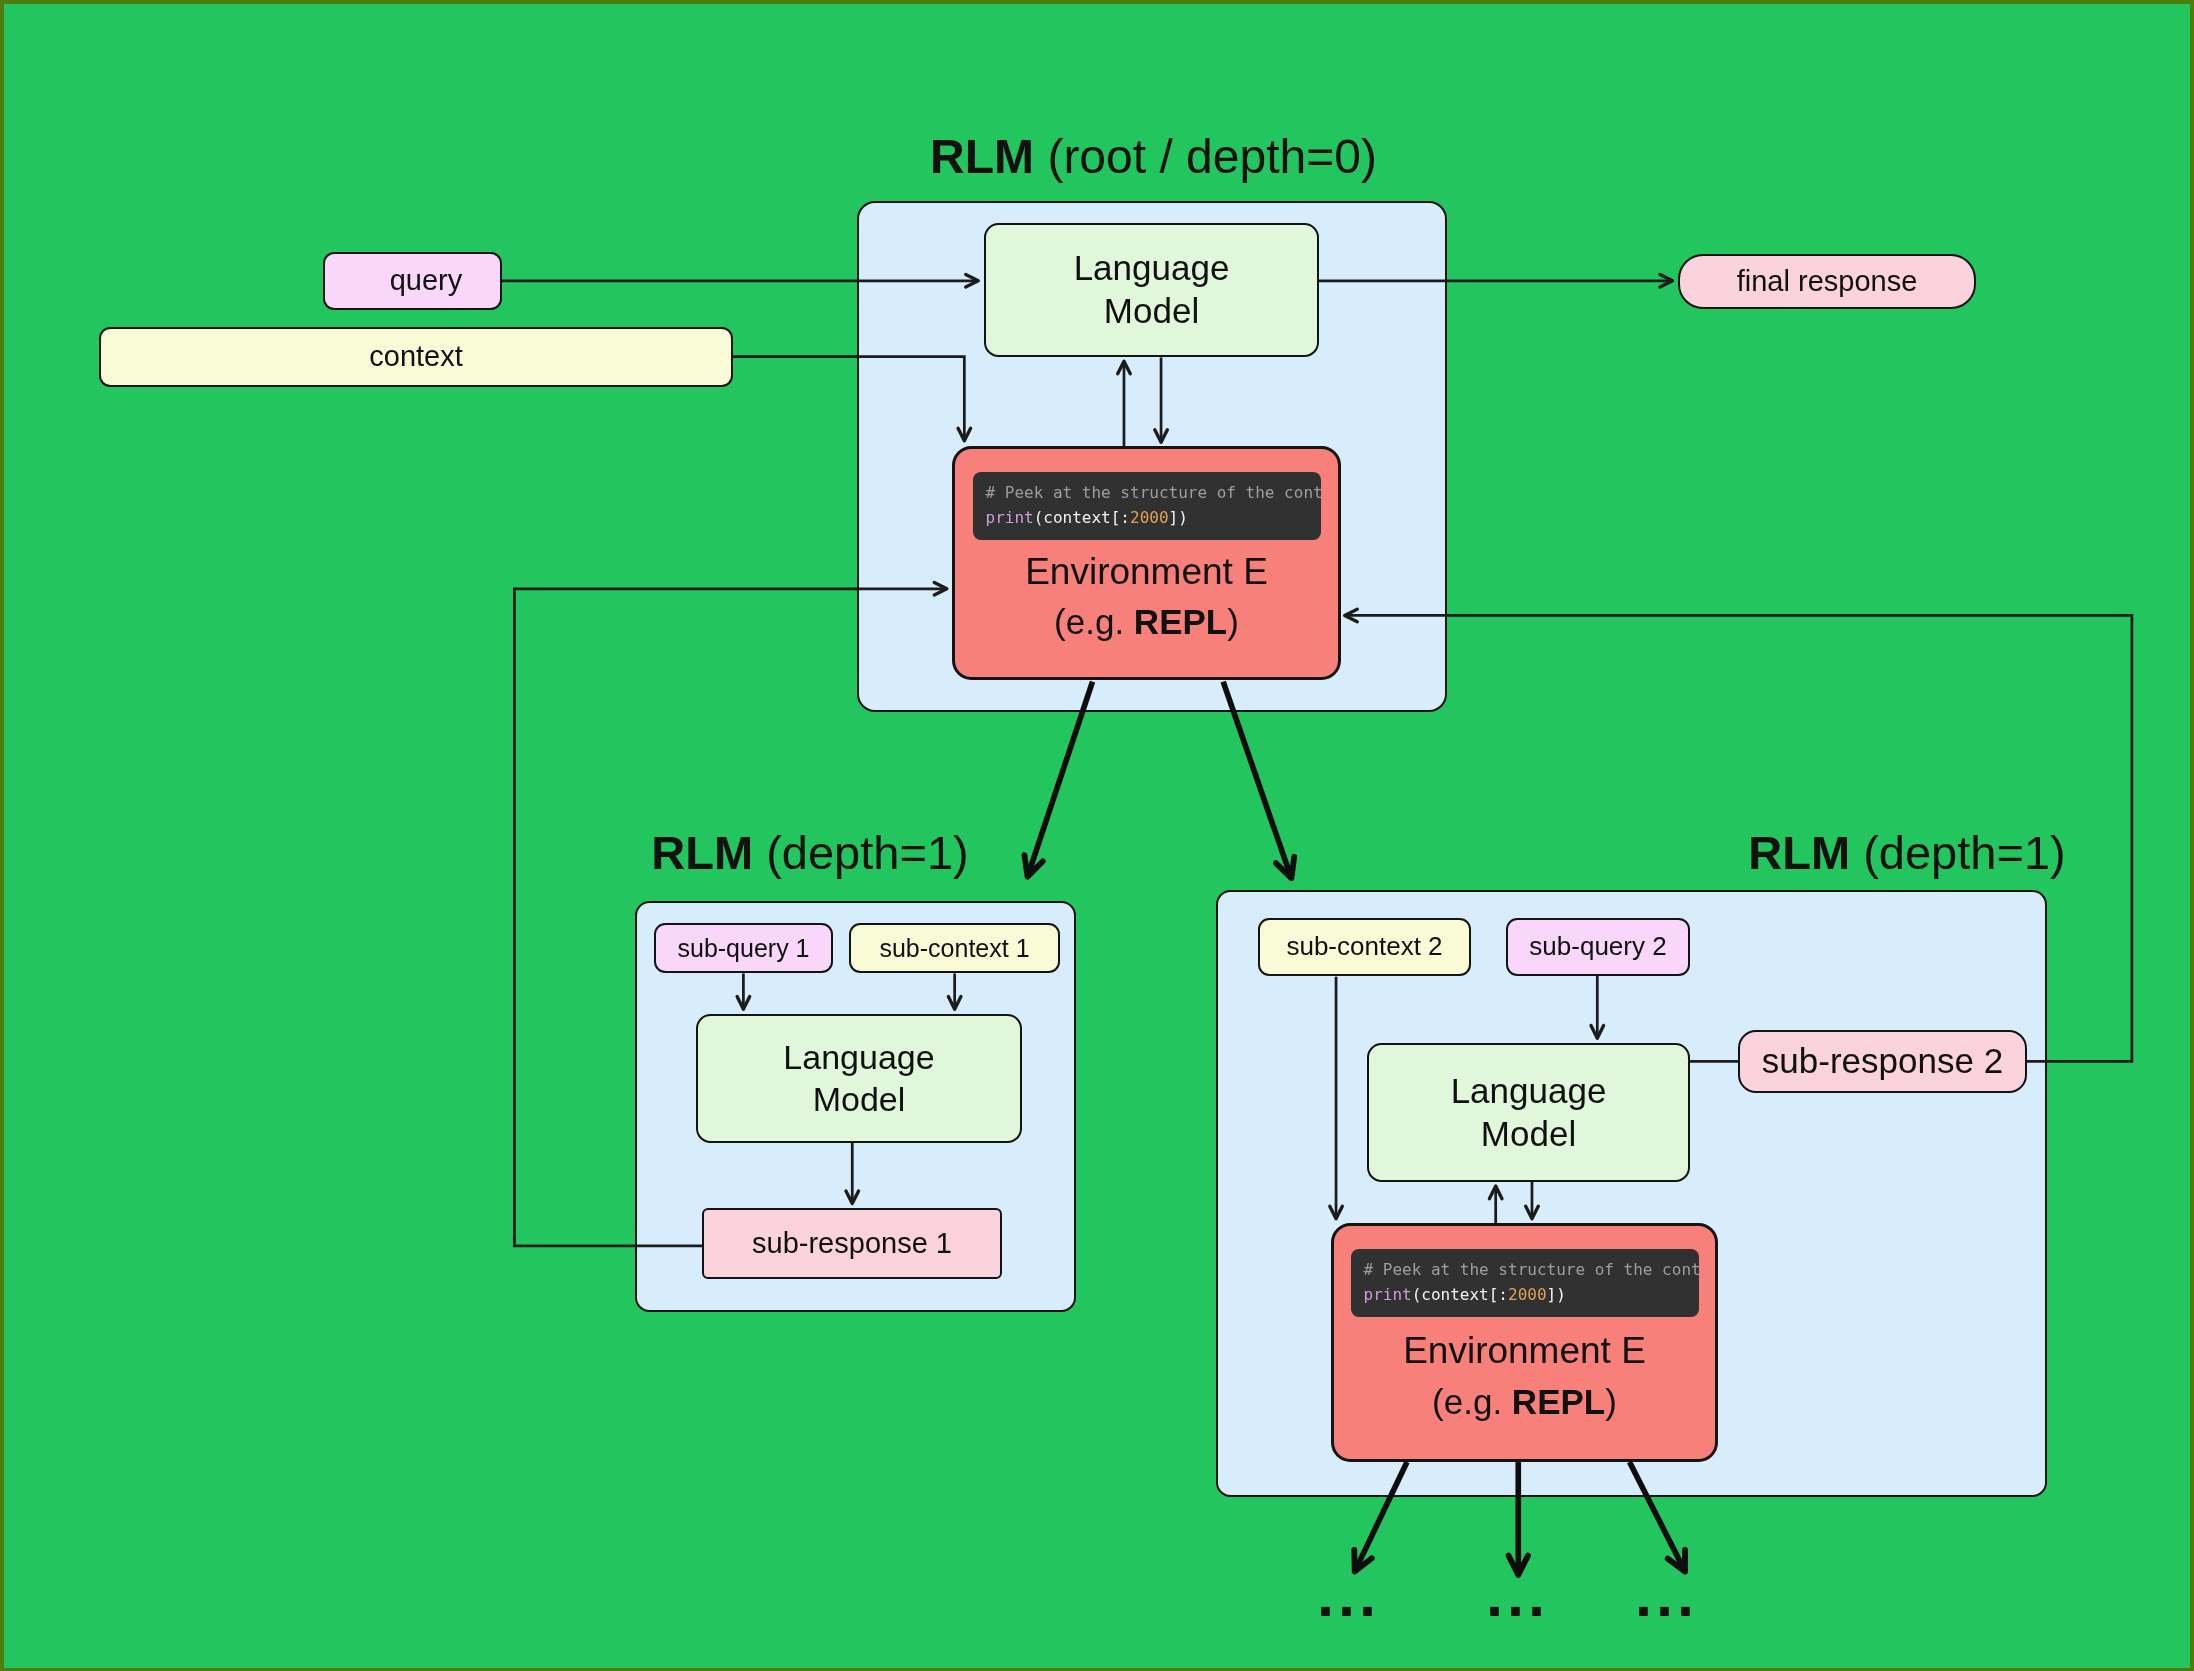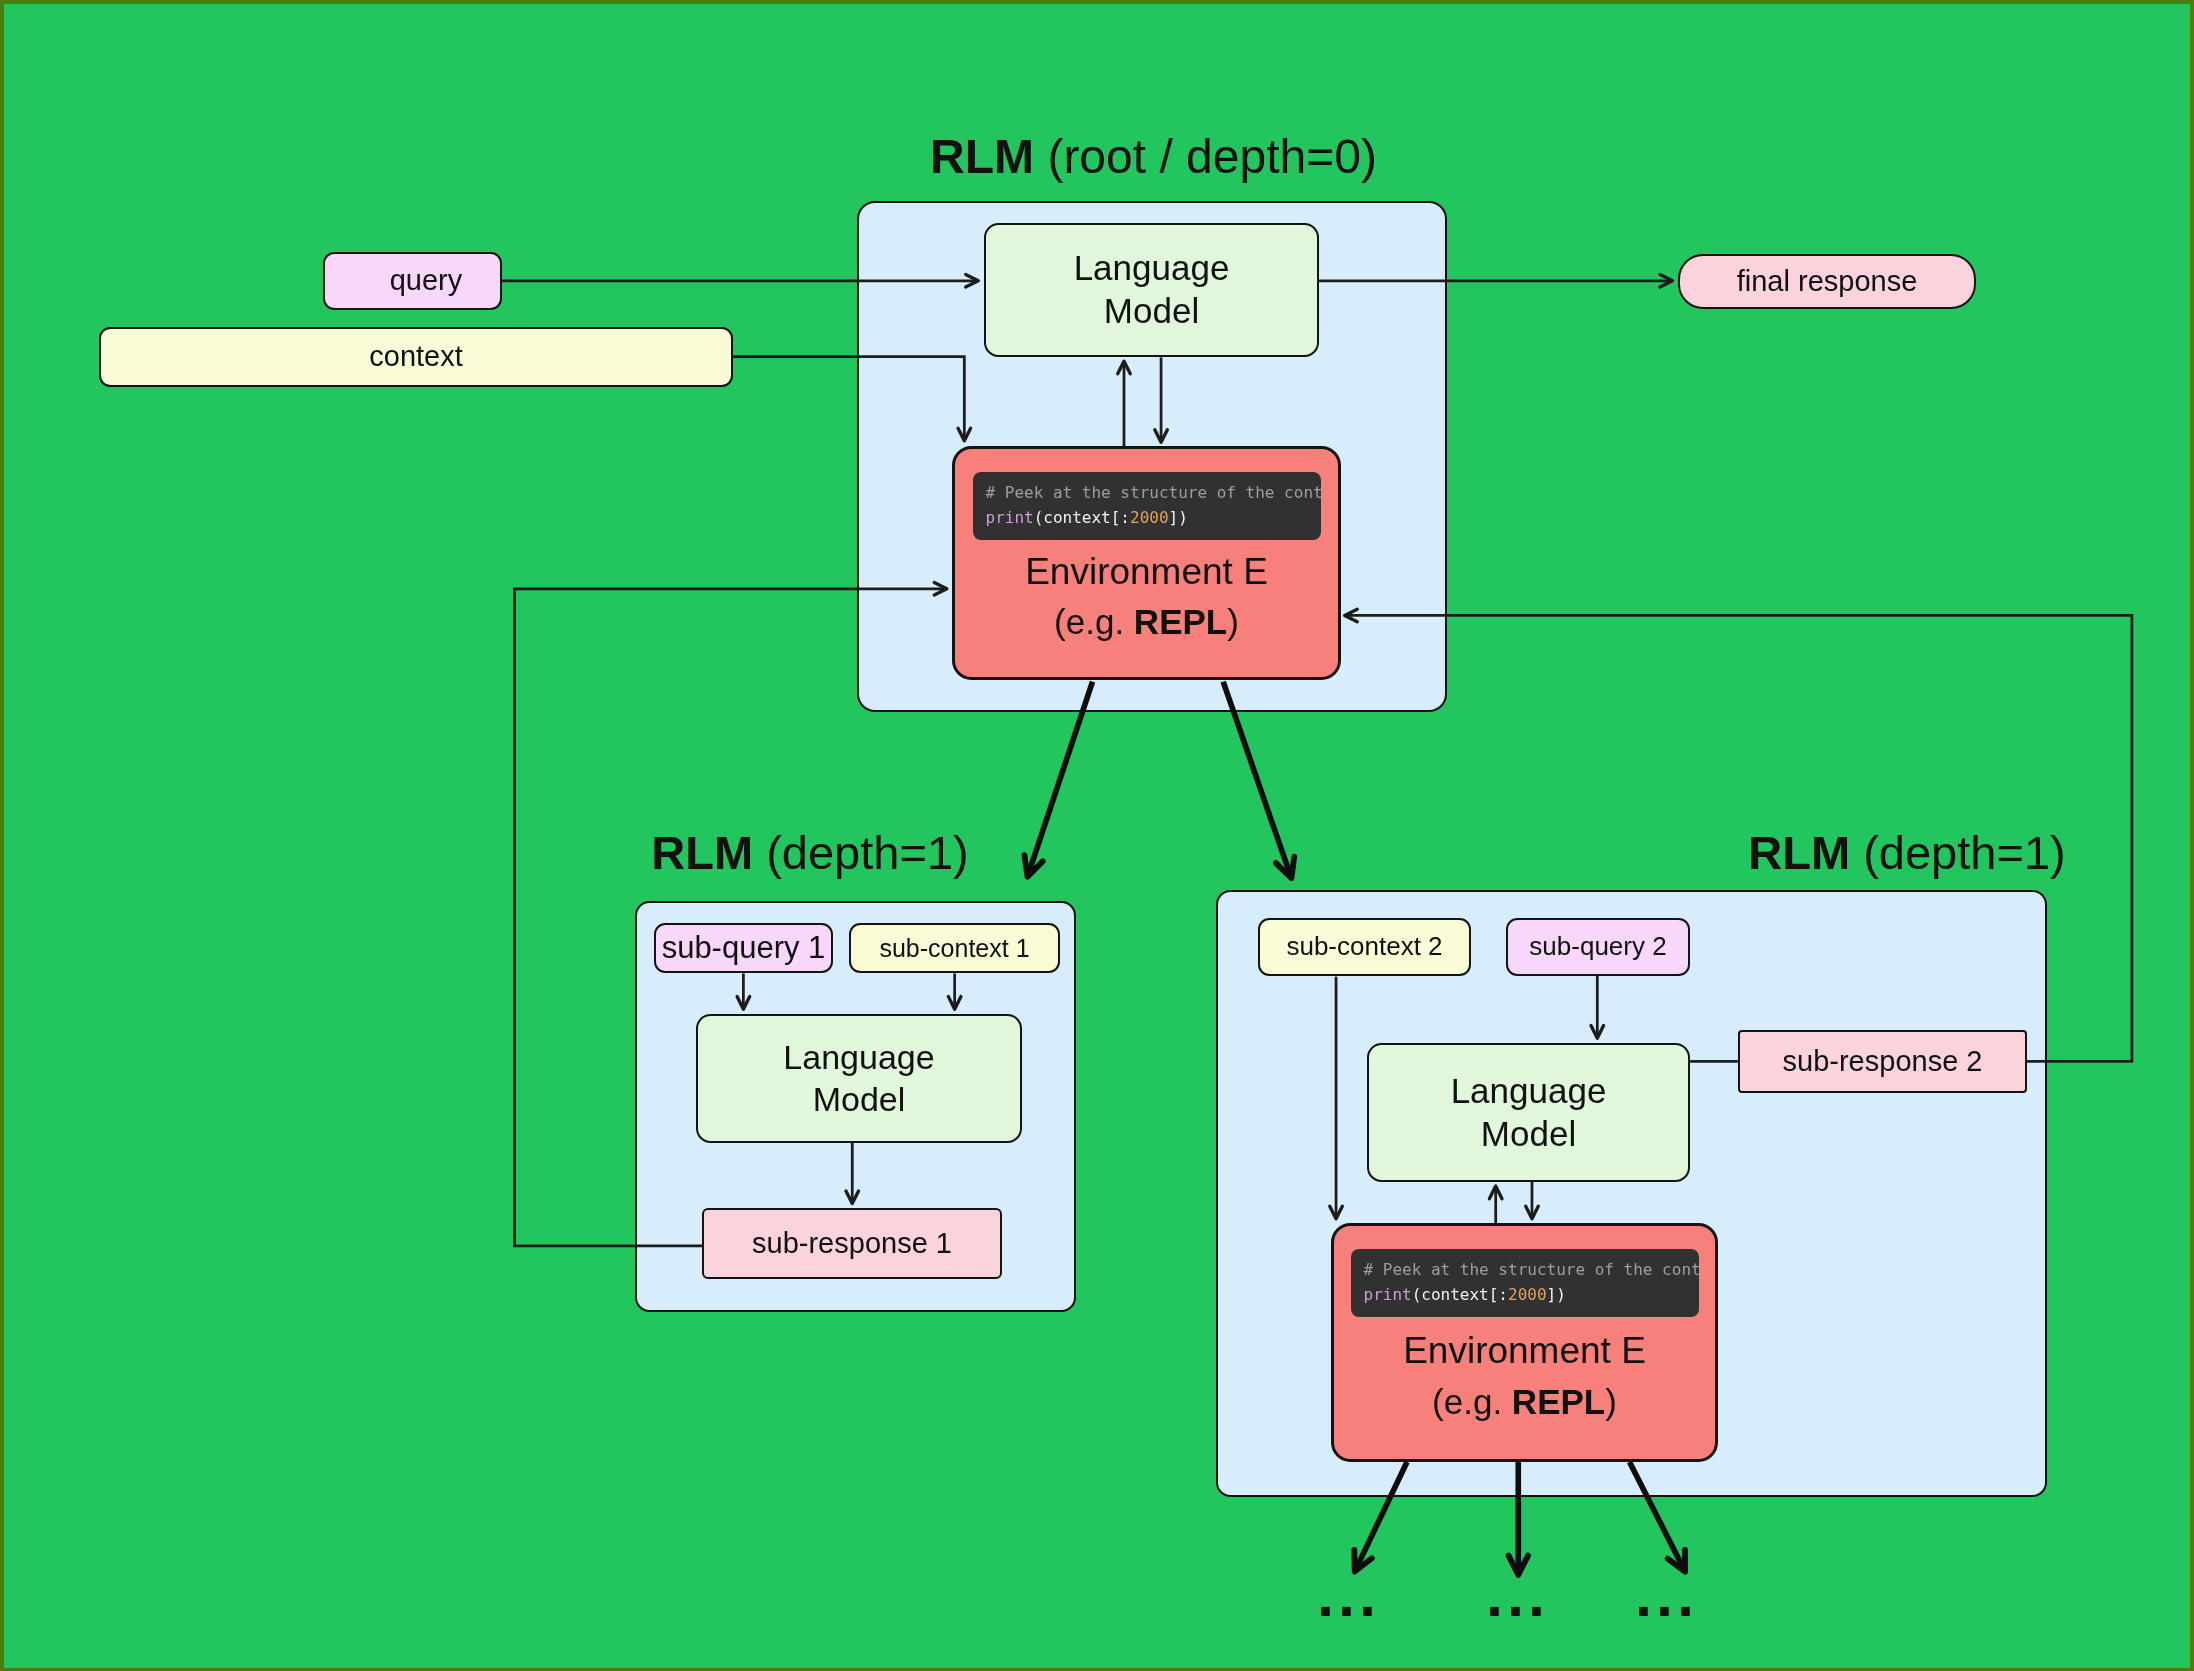--- a/index.html
+++ b/index.html
@@ -116,21 +116,21 @@
     <div class="codeblock">
       <div class="code-comment"># Peek at the structure of the context</div>
       <div><span class="code-fn">print</span><span class="code-plain">(context[:</span><span class="code-num">2000</span><span class="code-plain">])</span></div>
     </div>
     <div class="envtext">
       <div class="env-title">Environment E</div>
       <div class="env-sub"><span>(e.g. </span><b>REPL</b><span>)</span></div>
     </div>
   </div>
 
-  <div class="node pinkq" style="left:650px;top:919px;width:179px;height:50px;font-size:31px;">
+  <div class="node pinkq" style="left:650px;top:919px;width:179px;height:50px;font-size:25px;">
     <span>sub-query 1</span>
   </div>
   <div class="node yellow" style="left:845px;top:919px;width:211px;height:50px;font-size:25px;">
     <span>sub-context 1</span>
   </div>
   <div class="node green" style="left:692px;top:1010px;width:326px;height:129px;font-size:34px;">
     <span class="lm-inner">Language Model</span>
   </div>
   <div class="node rose" style="left:698px;top:1204px;width:300px;height:71px;font-size:29px;border-radius:6px;">
     <span>sub-response 1</span>
@@ -138,21 +138,21 @@
 
   <div class="node yellow" style="left:1254px;top:914px;width:213px;height:58px;font-size:26px;">
     <span>sub-context 2</span>
   </div>
   <div class="node pinkq" style="left:1502px;top:914px;width:184px;height:58px;font-size:26px;">
     <span>sub-query 2</span>
   </div>
   <div class="node green" style="left:1363px;top:1039px;width:323px;height:139px;">
     <span class="lm-inner">Language Model</span>
   </div>
-  <div class="node rose" style="left:1734px;top:1026px;width:289px;height:63px;font-size:29px;border-radius:4px;">
+  <div class="node rose" style="left:1734px;top:1026px;width:289px;height:63px;font-size:35px;border-radius:18px;">
     <span>sub-response 2</span>
   </div>
 
   <div class="env" style="left:1327px;top:1219px;width:387px;height:239px;">
     <div class="codeblock">
       <div class="code-comment"># Peek at the structure of the context</div>
       <div><span class="code-fn">print</span><span class="code-plain">(context[:</span><span class="code-num">2000</span><span class="code-plain">])</span></div>
     </div>
     <div class="envtext">
       <div class="env-title">Environment E</div>

